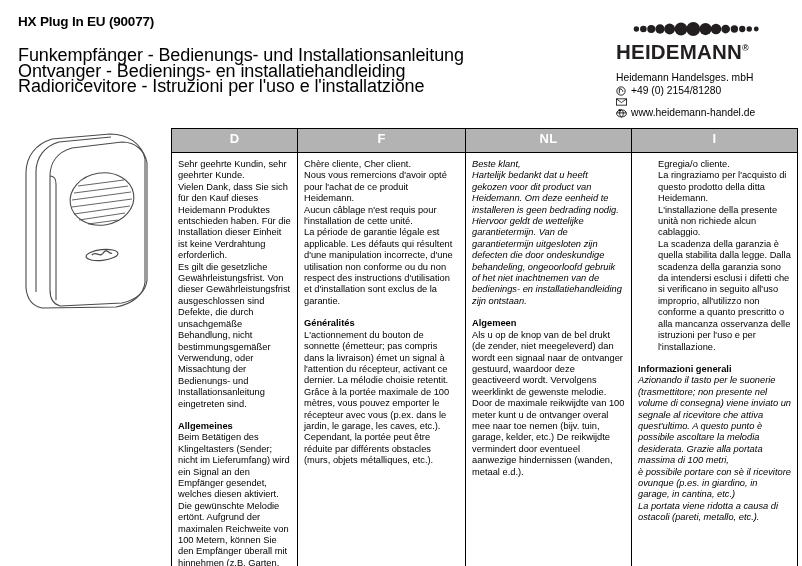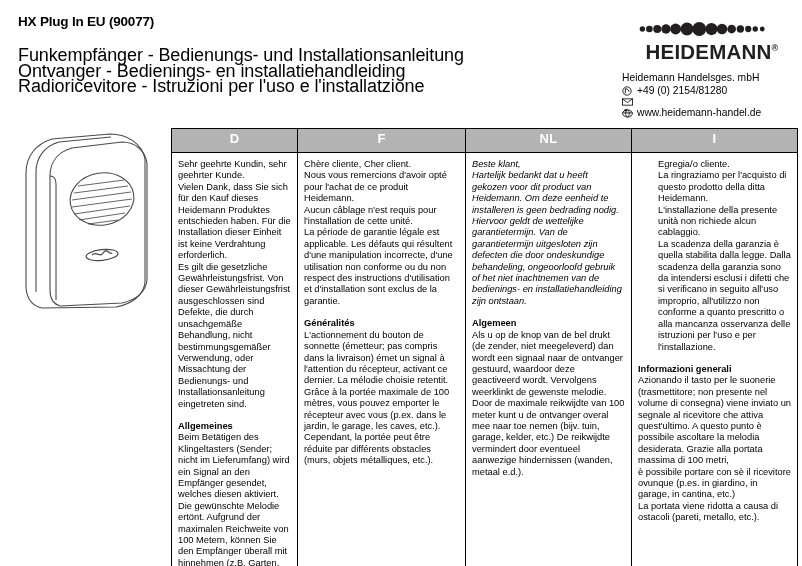--- a/index.html
+++ b/index.html
@@ -34,24 +34,24 @@
     font-size: 18px;
     line-height: 15.6px;
     letter-spacing: -0.1px;
     white-space: nowrap;
   }
   #subtitle-block div { white-space: nowrap; }
 
   
   #brand-block {
     position: absolute;
-    right: 0;
+    right: 6px;
     top: 22px;
     width: 180px;
-    text-align: center;
+    text-align: left;
   }
   .logo-dots {
     height: 14px;
     margin-left: 16px;
     margin-bottom: 1px;
     display: block;
   }
   .brand-wordmark {
     font-size: 20.5px;
     font-weight: bold;
@@ -282,20 +282,20 @@
         <span class="cell-inner sec-body">Als u op de knop van de bel drukt (de zender, niet meegeleverd) dan wordt een signaal naar de ontvanger gestuurd, waardoor deze geactiveerd wordt. Vervolgens weerklinkt de gewenste melodie. Door de maximale reikwijdte van 100 meter kunt u de ontvanger overal mee naar toe nemen (bijv. tuin, garage, kelder, etc.) De reikwijdte vermindert door eventueel aanwezige hindernissen (wanden, metaal e.d.).</span>
       </td>
 
       <td class="col-i">
         <span class="cell-inner sec-body" style="white-space: pre-line; margin-left: 20px;">Egregia/o cliente.
 La ringraziamo per l'acquisto di questo prodotto della ditta Heidemann.
 L'installazione della presente unità non richiede alcun cablaggio.
 La scadenza della garanzia è quella stabilita dalla legge. Dalla scadenza della garanzia sono da intendersi esclusi i difetti che si verificano in seguito all'uso improprio, all'utilizzo non conforme a quanto prescritto o alla mancanza osservanza delle istruzioni per l'uso e per l'installazione.</span>
         <div class="sec-gap"></div>
         <span class="cell-inner sec-head">Informazioni generali</span>
-        <span class="cell-inner sec-body" style="white-space: pre-line;">Azionando il tasto per le suonerie (trasmettitore; non presente nel volume di consegna) viene inviato un segnale al ricevitore che attiva quest'ultimo. A questo punto è possibile ascoltare la melodia desiderata. Grazie alla portata massima di 100 metri,
+        <span class="cell-inner sec-body" style="white-space: pre-line; font-style: italic;">Azionando il tasto per le suonerie (trasmettitore; non presente nel volume di consegna) viene inviato un segnale al ricevitore che attiva quest'ultimo. A questo punto è possibile ascoltare la melodia desiderata. Grazie alla portata massima di 100 metri,
 è possibile portare con sè il ricevitore ovunque (p.es. in giardino, in garage, in cantina, etc.)
 La portata viene ridotta a causa di ostacoli (pareti, metallo, etc.).</span>
       </td>
 
     </tr>
   </tbody>
 </table>
 
 </body></html>

